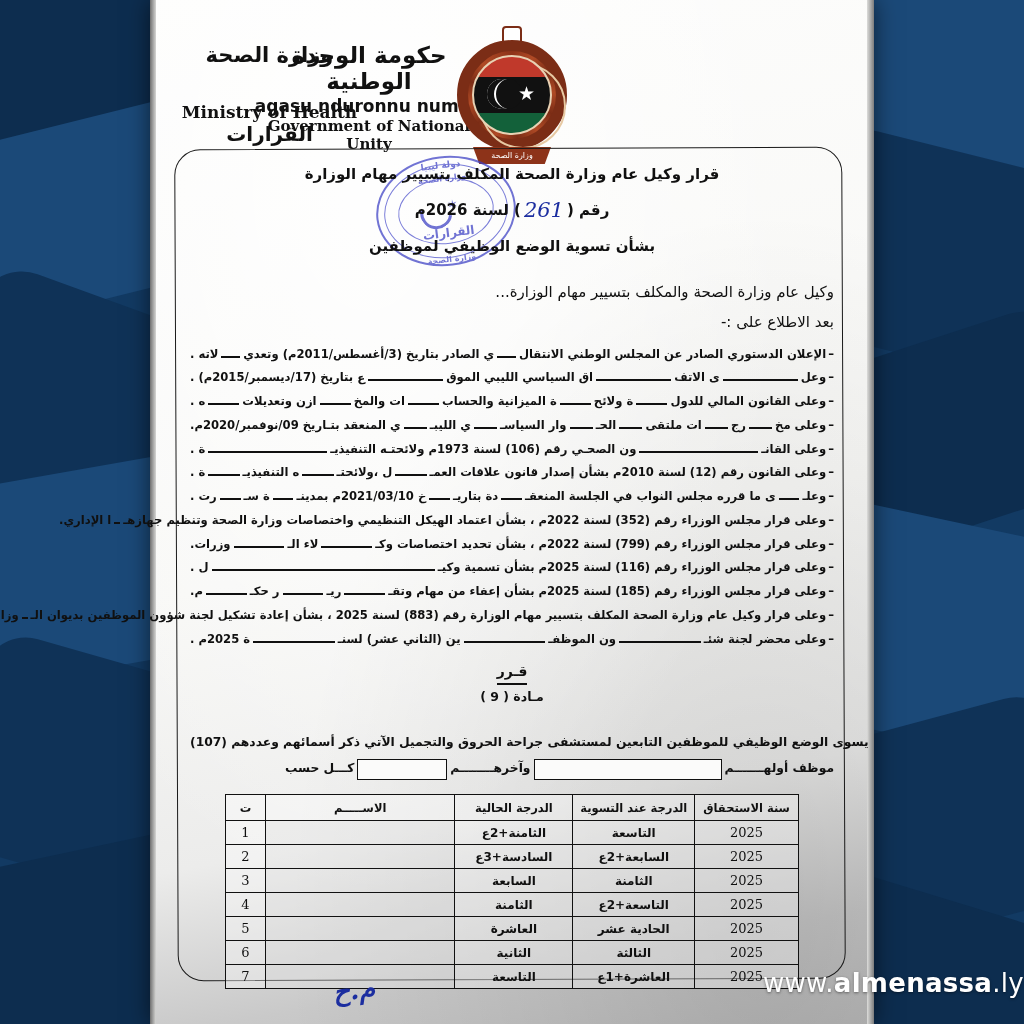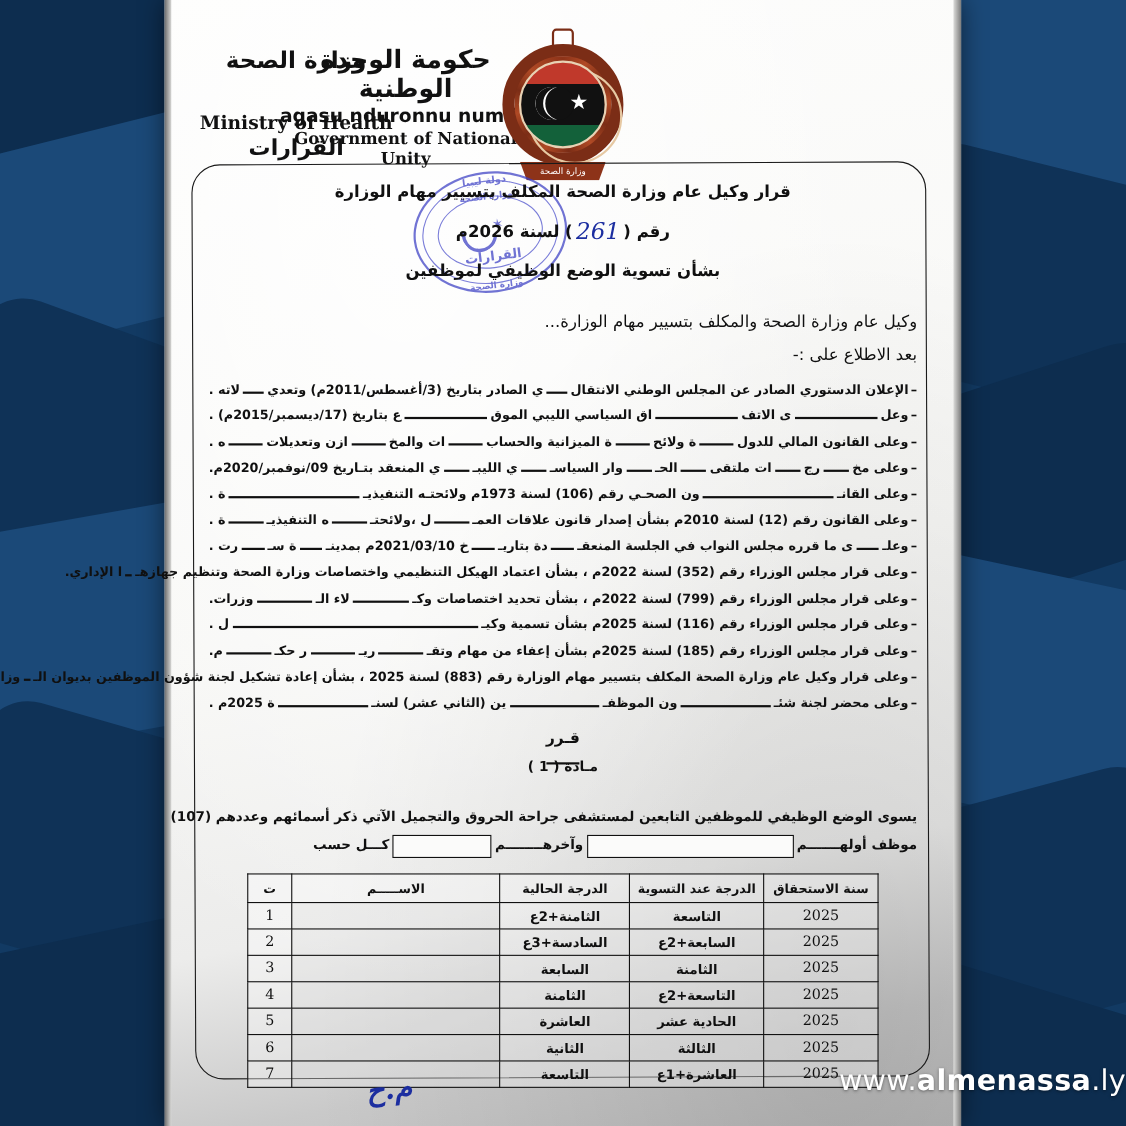--- a/index.html
+++ b/index.html
@@ -86,26 +86,26 @@
 
   ul.whereas{list-style:none;margin:6px 0 0;padding:0;}
   ul.whereas li{font-size:11.6px;font-weight:700;line-height:2.05;white-space:nowrap;
                 display:flex;align-items:baseline;gap:2px;}
   ul.whereas li .dash{flex:0 0 auto;}
   ul.whereas li .seg{flex:0 0 auto;}
   ul.whereas li .fill{flex:1 1 auto;height:0;border-bottom:2.2px solid #101010;margin:0 1px 4px;min-width:6px;}
   ul.whereas li .end{flex:0 0 auto;}
 
   .qarar{text-align:center;font-weight:700;font-size:14px;margin-top:12px;letter-spacing:10px;}
-  .qarar u{text-decoration:none;border-bottom:2px solid #101010;padding-bottom:14px;}
+  .qarar u{text-decoration:none;border-bottom:2px solid #101010;padding-bottom:4px;}
   .madda{text-align:center;font-weight:700;font-size:12.5px;margin-top:10px;letter-spacing:3px;}
 
   .art{margin-top:14px;font-size:12.3px;font-weight:700;line-height:2.1;}
   .art .ln{display:flex;align-items:center;gap:3px;white-space:nowrap;}
-  .art .ln.center{justify-content:flex-start;margin-top:26px;}
+  .art .ln.center{justify-content:flex-end;margin-top:26px;}
   .art .blank{display:inline-block;height:19px;border:1.4px solid #101010;background:#fbfbfa;}
   .art .blank.w1{width:186px;}
   .art .blank.w2{width:88px;}
 
   
   table{border-collapse:collapse;margin:12px auto 0;width:574px;
         font-size:12px;font-weight:700;background:rgba(255,255,255,.35);}
   table th,table td{border:1.4px solid #111;text-align:center;height:23px;padding:0 2px;}
   thead th{font-size:11.5px;height:25px;}
   col.c-idx{width:40px;} col.c-name{width:190px;} col.c-cur{width:118px;}
@@ -343,21 +343,21 @@
         <span class="fill"></span>
         <span class="seg">ين (الثاني عشر) لسنـ</span>
         <span class="fill"></span>
         <span class="end">ة 2025م .</span>
       </li>
     </ul>
 
     <div class="qarar">
       <u>قـرر</u>
     </div>
-    <div class="madda">مـادة ( 1 )</div>
+    <div class="madda">مـادة ( 9 )</div>
 
     <div class="art">
       <div class="ln center">
         <span>يسوى الوضع الوظيفي للموظفين التابعين لمستشفى جراحة الحروق والتجميل الآتي ذكر أسمائهم وعددهم (107)</span>
       </div>
       <div class="ln">
         <span>موظف أولهـــــــم</span>
         <span class="blank w1"></span>
         <span>وآخرهــــــــم</span>
         <span class="blank w2"></span>

